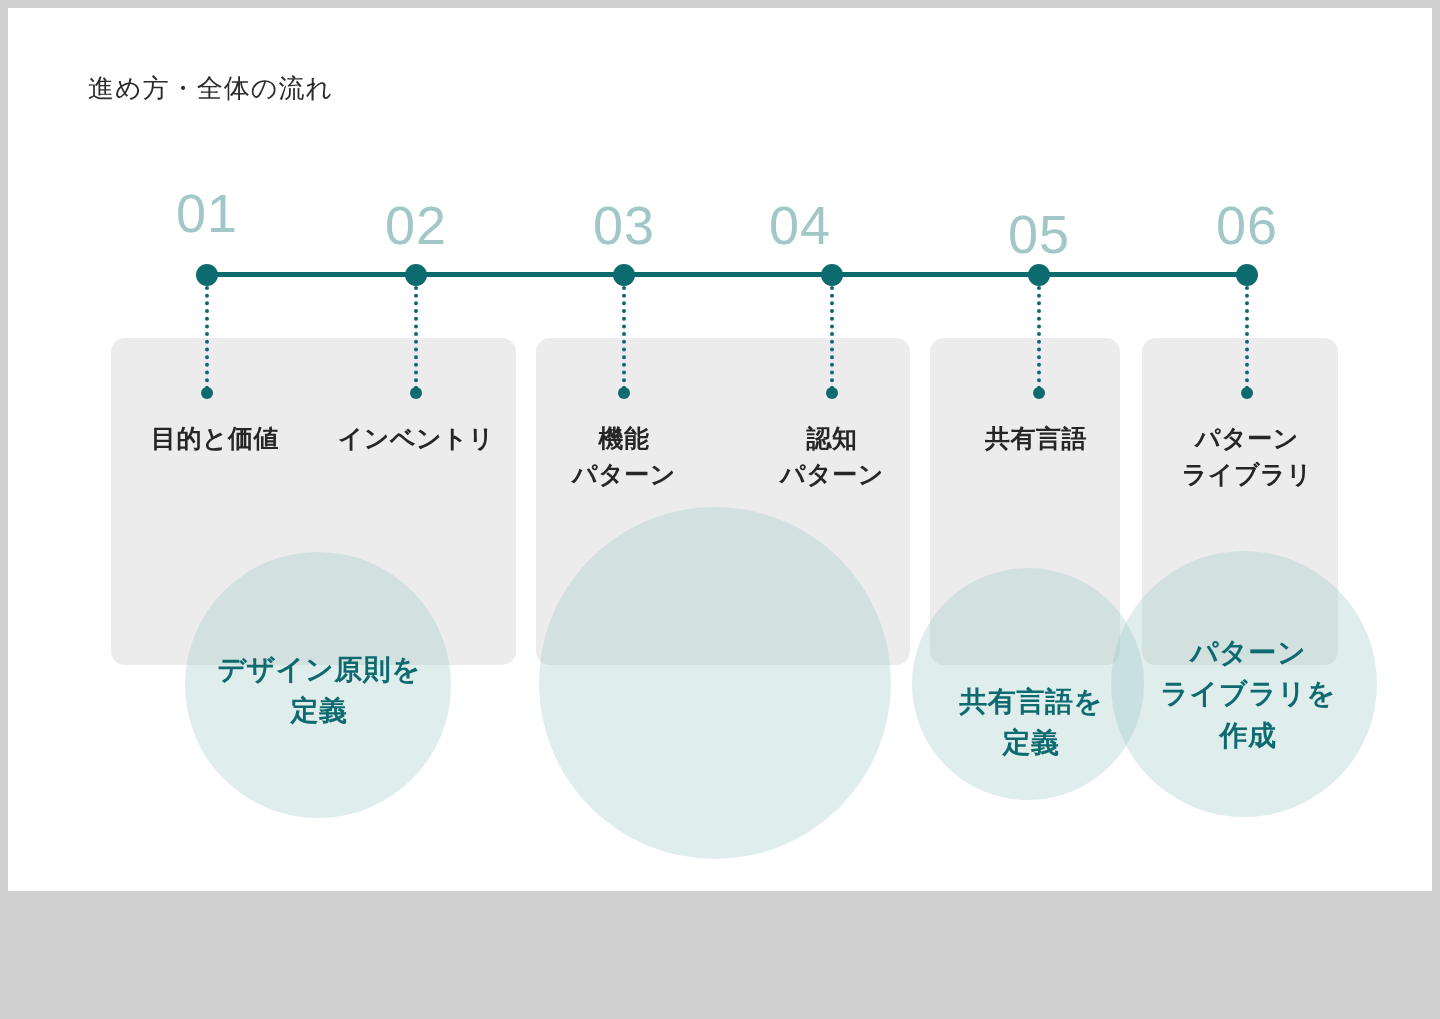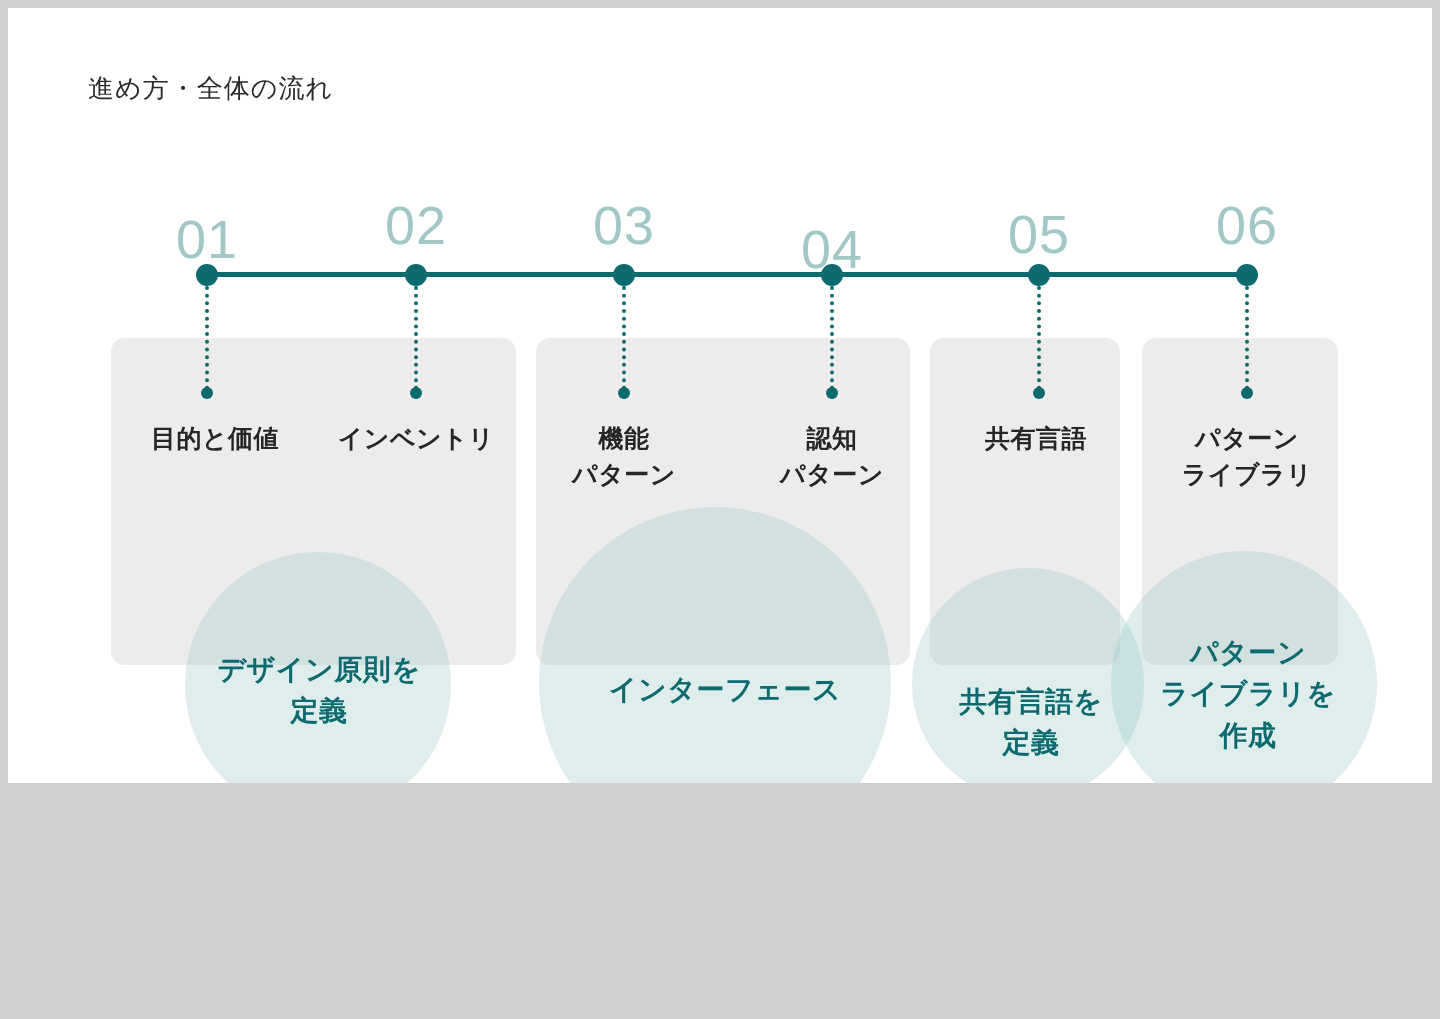--- a/index.html
+++ b/index.html
@@ -21,21 +21,21 @@
     height: 1019px;
     background: #cfcfcf;
     box-sizing: border-box;
   }
 
   #slide-canvas {
     position: absolute;
     left: 8px;
     top: 8px;
     width: 1424px;
-    height: 775px;
+    height: 883px;
     background: #ffffff;
     overflow: hidden;
   }
 
   
   #slide-title {
     position: absolute;
     left: 80px;
     top: 64px;
     font-size: 26px;
@@ -144,21 +144,21 @@
     <div class="phase-card" style="left:922px; top:330px; width:190px; height:327px;"></div>
     <div class="phase-card" style="left:1134px; top:330px; width:196px; height:327px;"></div>
 
     <div class="outcome-bubble" style="left:310px; top:677px; width:266px; height:266px;"></div>
     <div class="outcome-bubble" style="left:707px; top:675px; width:352px; height:352px;"></div>
     <div class="outcome-bubble" style="left:1020px; top:676px; width:232px; height:232px;"></div>
     <div class="outcome-bubble" style="left:1236px; top:676px; width:266px; height:266px;"></div>
 
     <div id="timeline-line" style="left:197px; top:264px; width:1040px;"></div>
 
-    <div class="milestone-number" style="left:199px; top:200px;">01</div>
+    <div class="milestone-number" style="left:199px; top:174px;">01</div>
     <div class="milestone-dot" style="left:199px; top:267px;"></div>
     <div class="connector" style="left:199px; top:278px; height:104px;"></div>
     <div class="connector-end-dot" style="left:199px; top:385px;"></div>
     <div class="step-label" style="left:207px; top:412px;text-align:center;">
       <span class="l1">目的と価値</span>
     </div>
 
     <div class="milestone-number" style="left:408px; top:186px;">02</div>
     <div class="milestone-dot" style="left:408px; top:267px;"></div>
     <div class="connector" style="left:408px; top:278px; height:104px;"></div>
@@ -169,21 +169,21 @@
 
     <div class="milestone-number" style="left:616px; top:186px;">03</div>
     <div class="milestone-dot" style="left:616px; top:267px;"></div>
     <div class="connector" style="left:616px; top:278px; height:104px;"></div>
     <div class="connector-end-dot" style="left:616px; top:385px;"></div>
     <div class="step-label" style="left:616px; top:412px;">
       <span class="l1">機能</span>
       <span class="l2">パターン</span>
     </div>
 
-    <div class="milestone-number" style="left:824px; top:186px;margin-top:24px;">04</div>
+    <div class="milestone-number" style="left:792px; top:186px;">04</div>
     <div class="milestone-dot" style="left:824px; top:267px;"></div>
     <div class="connector" style="left:824px; top:278px; height:104px;"></div>
     <div class="connector-end-dot" style="left:824px; top:385px;"></div>
     <div class="step-label" style="left:824px; top:412px;">
       <span class="l1">認知</span>
       <span class="l2">パターン</span>
     </div>
 
     <div class="milestone-number" style="left:1031px; top:186px;margin-top:9px;">05</div>
     <div class="milestone-dot" style="left:1031px; top:267px;"></div>
@@ -201,21 +201,20 @@
       <span class="l1">パターン</span>
       <span class="l2">ライブラリ</span>
     </div>
 
     <div class="outcome-label" style="left:311px; top:682px;">
       <span>デザイン原則を</span>
       <span>定義</span>
     </div>
 
     <div class="outcome-label" style="left:717px; top:682px;">
-      <span>インターフェース</span>
     </div>
 
     <div class="outcome-label" style="left:1023px; top:714px;">
       <span>共有言語を</span>
       <span>定義</span>
     </div>
 
     <div class="outcome-label" style="left:1240px; top:686px;">
       <span>パターン</span>
       <span>ライブラリを</span>

